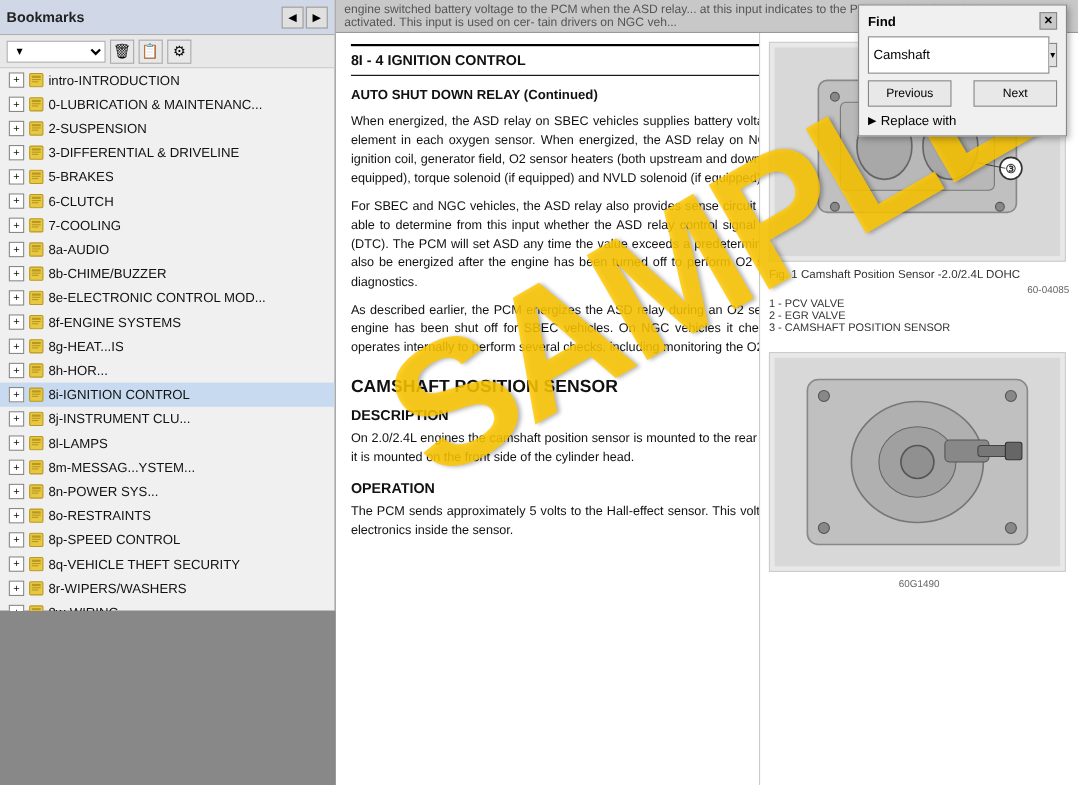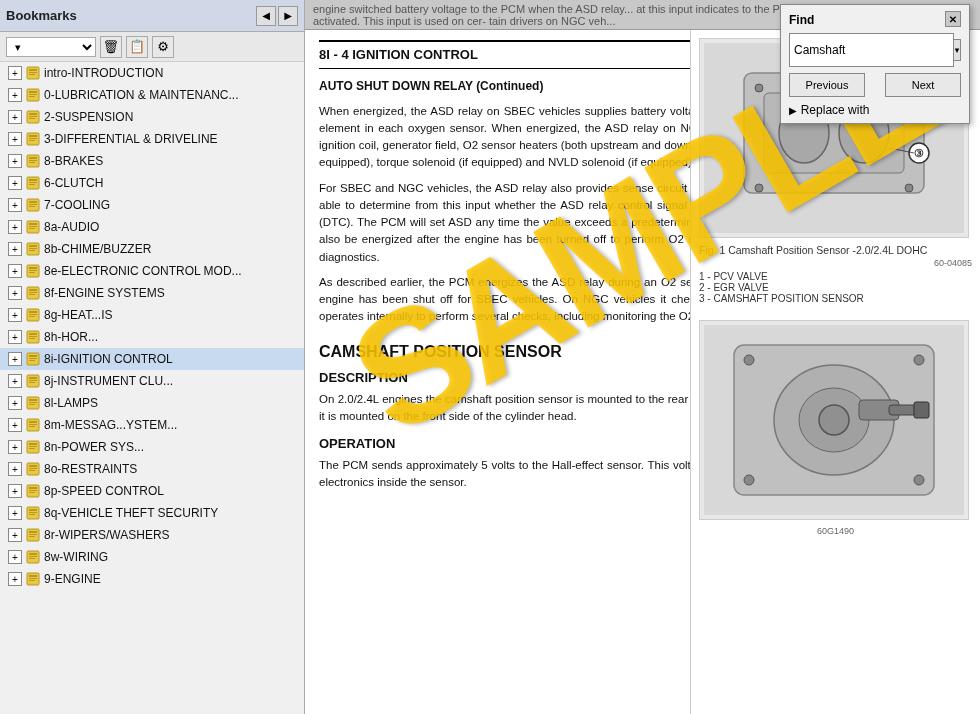--- a/index.html
+++ b/index.html
@@ -2,21 +2,21 @@
 <html><head>
   <meta charset="utf-8">
   <style>
     * { margin: 0; padding: 0; box-sizing: border-box; }
     body { width: 980px; height: 714px; overflow: hidden; font-family: Arial, sans-serif; background: #888; display: flex; }
 
     
     #sidebar {
       width: 305px;
       min-width: 305px;
-      height: 714px;
+      height: 555px;
       background: #f0f0f0;
       border-right: 1px solid #aaa;
       display: flex;
       flex-direction: column;
       overflow: hidden;
     }
 
     #sidebar-header {
       background: #d0d8e8;
       border-bottom: 1px solid #aaa;
@@ -431,21 +431,21 @@
         <span class="bookmark-label">3-DIFFERENTIAL &amp; DRIVELINE</span>
       </div>
       <div class="bookmark-item">
         <div class="bookmark-expand">+</div>
         <span class="bookmark-icon"><svg viewBox="0 0 14 14" xmlns="http://www.w3.org/2000/svg">
       <rect x="1" y="1" width="12" height="12" rx="1" fill="#e8c840" stroke="#b89820" stroke-width="1"></rect>
       <rect x="3" y="3" width="8" height="2" fill="#b89820"></rect>
       <rect x="3" y="6" width="8" height="1" fill="#b89820"></rect>
       <rect x="3" y="8" width="6" height="1" fill="#b89820"></rect>
     </svg></span>
-        <span class="bookmark-label">8-BRAKES</span>
+        <span class="bookmark-label">5-BRAKES</span>
       </div>
       <div class="bookmark-item">
         <div class="bookmark-expand">+</div>
         <span class="bookmark-icon"><svg viewBox="0 0 14 14" xmlns="http://www.w3.org/2000/svg">
       <rect x="1" y="1" width="12" height="12" rx="1" fill="#e8c840" stroke="#b89820" stroke-width="1"></rect>
       <rect x="3" y="3" width="8" height="2" fill="#b89820"></rect>
       <rect x="3" y="6" width="8" height="1" fill="#b89820"></rect>
       <rect x="3" y="8" width="6" height="1" fill="#b89820"></rect>
     </svg></span>
         <span class="bookmark-label">6-CLUTCH</span>

